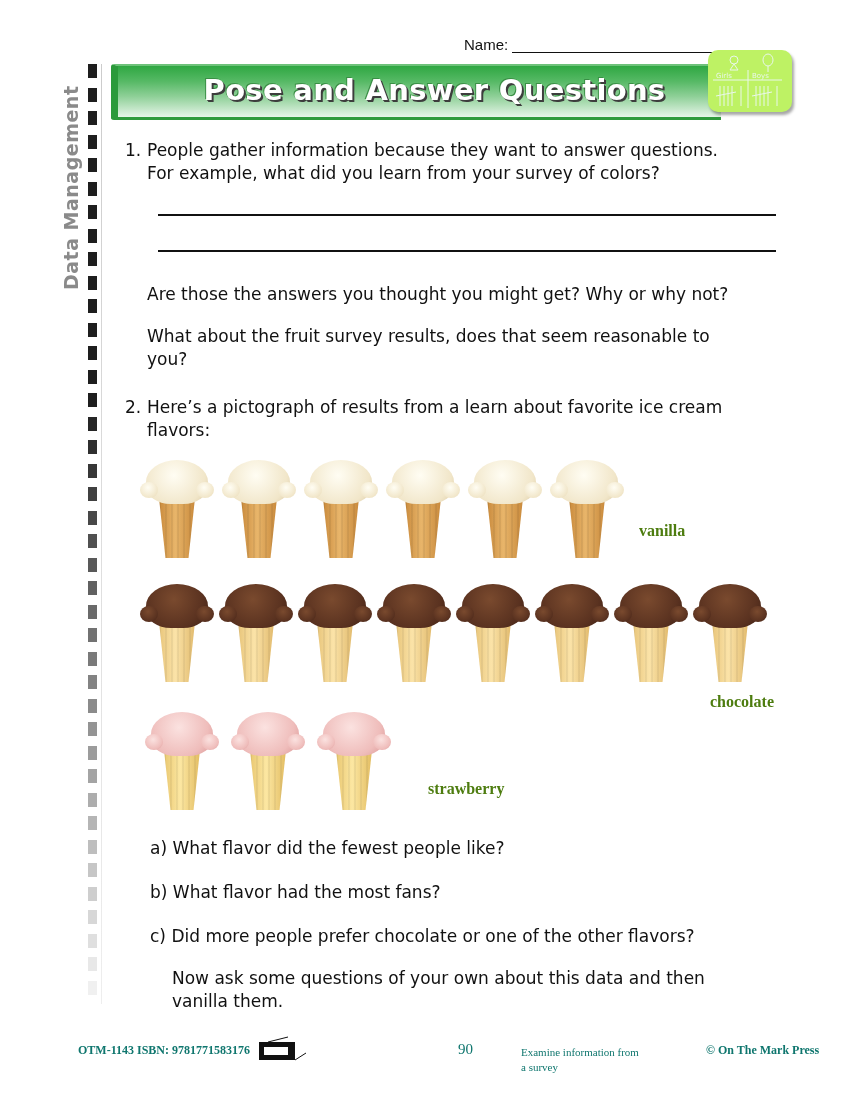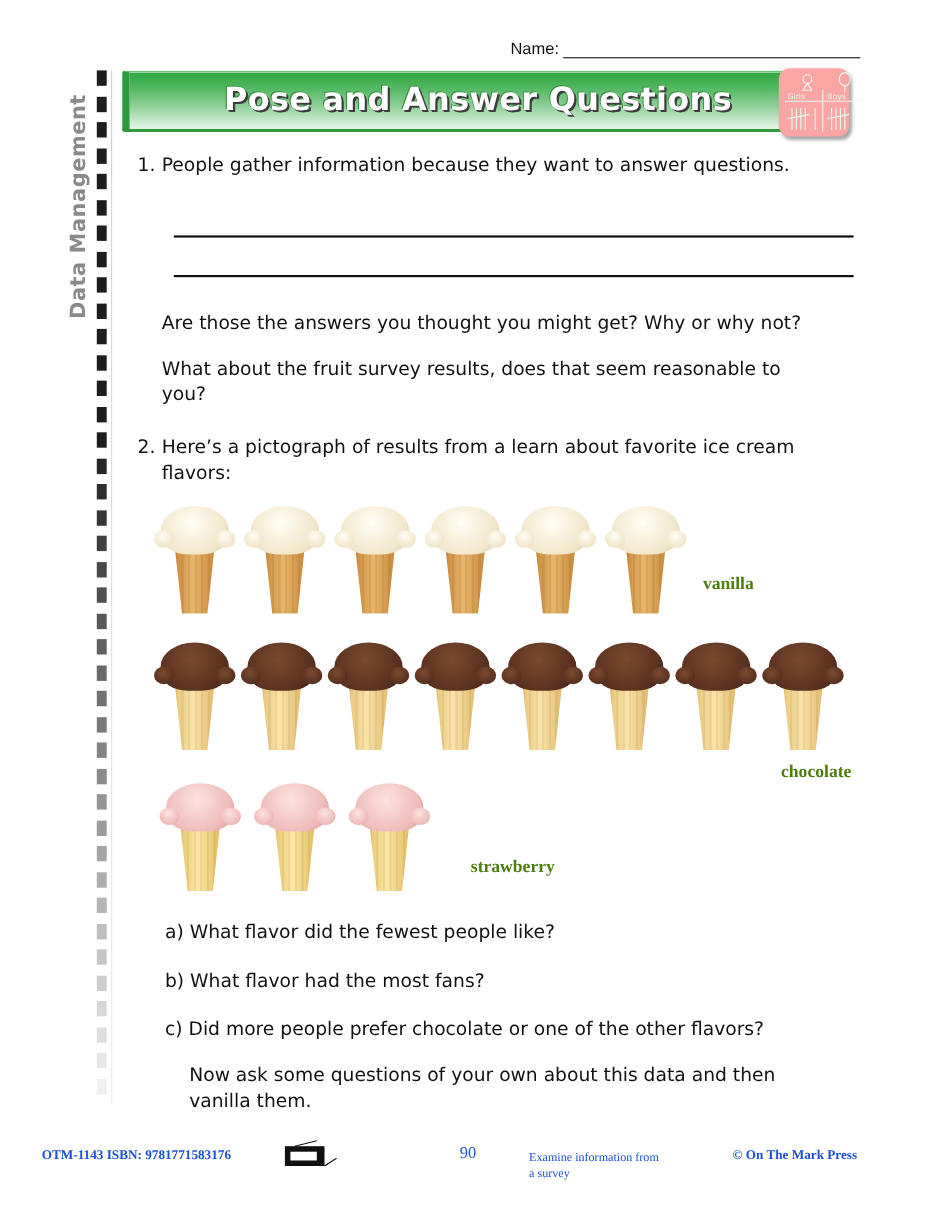--- a/index.html
+++ b/index.html
@@ -14,21 +14,21 @@
   .dash-bar { position:absolute; left:88px; top:64px; width:10px; height:940px; }
   .dash { position:absolute; left:0; width:9px; height:14px; }
   .dash-line { position:absolute; left:101px; top:64px; width:1px; height:940px; background:linear-gradient(#ccc,#eee); }
 
   .title-bar { position:absolute; left:111px; top:64px; width:610px; height:56px;
     background:linear-gradient(#2fa742 0%, #56b965 30%, #8fd098 60%, #e6f5e8 100%);
     border-top:2px solid #6ec27a; border-bottom:3px solid #2e9a3c; border-left:7px solid #2b9a3b; border-radius:3px 0 0 3px; box-sizing:border-box; }
   .title-text { position:absolute; left:0; width:100%; top:7px; text-align:center; padding-left:30px; box-sizing:border-box;
     font-family:"DejaVu Sans", sans-serif; font-weight:bold; font-size:29px; color:#fff; letter-spacing:0.3px;
     text-shadow: 2px 2px 0 #3d3d3d, 1px 1px 0 #555, -1px -1px 0 #3a8f45; }
-  .title-badge { position:absolute; left:708px; top:62px; width:64px; height:62px; background:#fca5a5; border-radius:10px; box-shadow:2px 3px 3px rgba(0,0,0,.35); }
+  .title-badge { position:absolute; left:708px; top:50px; width:84px; height:62px; background:#bef264; border-radius:10px; box-shadow:2px 3px 3px rgba(0,0,0,.35); }
   .title-badge svg { position:absolute; left:0; top:0; }
 
   .q { position:absolute; font-family:"DejaVu Sans", sans-serif; font-size:17px; line-height:23px; color:#111; }
   .q .num { position:absolute; left:-22px; }
   .answer-line { position:absolute; left:158px; width:618px; border-top:2px solid #111; }
 
   .picto-row { position:absolute; display:flex; }
   .cone { position:relative; width:74px; height:100px; }
   .cone .scoop { position:absolute; left:6px; top:0; width:62px; height:44px; border-radius:50% 50% 40% 40%; }
   .cone .scoop::before, .cone .scoop::after { content:""; position:absolute; top:22px; width:18px; height:16px; border-radius:50%; background:inherit; }
@@ -37,21 +37,21 @@
   .cone .body { position:absolute; left:19px; top:38px; width:36px; height:60px;
     clip-path:polygon(0 0,100% 0,82% 100%,18% 100%);
     background:repeating-linear-gradient(90deg, rgba(0,0,0,0.06) 0 2px, transparent 2px 6px), linear-gradient(90deg,#c98a3c,#e8b56a 45%,#c98a3c); }
   .van .scoop { background:radial-gradient(circle at 45% 35%, #fffdf3, #f1e6c9 70%, #d9c7a0); }
   .choc .scoop { background:radial-gradient(circle at 45% 35%, #7a4a2e, #5a3220 65%, #3e2014); }
   .choc .body { background:repeating-linear-gradient(90deg, rgba(0,0,0,0.05) 0 2px, transparent 2px 6px), linear-gradient(90deg,#e8c57a,#fbe3a8 45%,#e2bb6e); }
   .straw .scoop { background:radial-gradient(circle at 45% 35%, #fbe2e0, #efbdbb 65%, #d99594); }
   .straw .body { background:repeating-linear-gradient(90deg, rgba(0,0,0,0.05) 0 2px, transparent 2px 6px), linear-gradient(90deg,#e9c770,#fce7a2 45%,#e3bd62); }
   .flavor-label { position:absolute; font-family:Liberation Serif, serif; font-weight:bold; font-size:16px; color:#4d7c0f; }
 
-  .footer { position:absolute; top:1043px; font-family:"Liberation Serif", serif; font-size:12px; color:#1d4ed8; }
+  .footer { position:absolute; top:1043px; font-family:"Liberation Serif", serif; font-size:12px; color:#0f766e;margin-left:40px; }
   .footer.bold { font-weight:bold; }
 </style>
 </head>
 <body>
 
 <div class="name-row">
   <span class="name-label">Name:</span>
   <span class="name-line"></span>
 </div>
 
@@ -126,20 +126,21 @@
       <line x1="69" y1="36" x2="69" y2="56"></line>
     </g>
     <text x="8" y="28" font-size="7" fill="#e9f7ea" font-family="DejaVu Sans, sans-serif">Girls</text>
     <text x="44" y="28" font-size="7" fill="#e9f7ea" font-family="DejaVu Sans, sans-serif">Boys</text>
   </svg>
 </div>
 
 <div class="q" style="left:147px; top:139px;">
   <span class="num">1.</span>
   <div>People gather information because they want to answer questions.</div>
+  <div>For example, what did you learn from your survey of colors?</div>
 </div>
 <div class="answer-line" style="top:214px;"></div>
 <div class="answer-line" style="top:250px;"></div>
 
 <div class="q" style="left:147px; top:283px;">Are those the answers you thought you might get? Why or why not?</div>
 <div class="q" style="left:147px; top:325px;">
   <div>What about the fruit survey results, does that seem reasonable to</div>
   <div>you?</div>
 </div>
 

